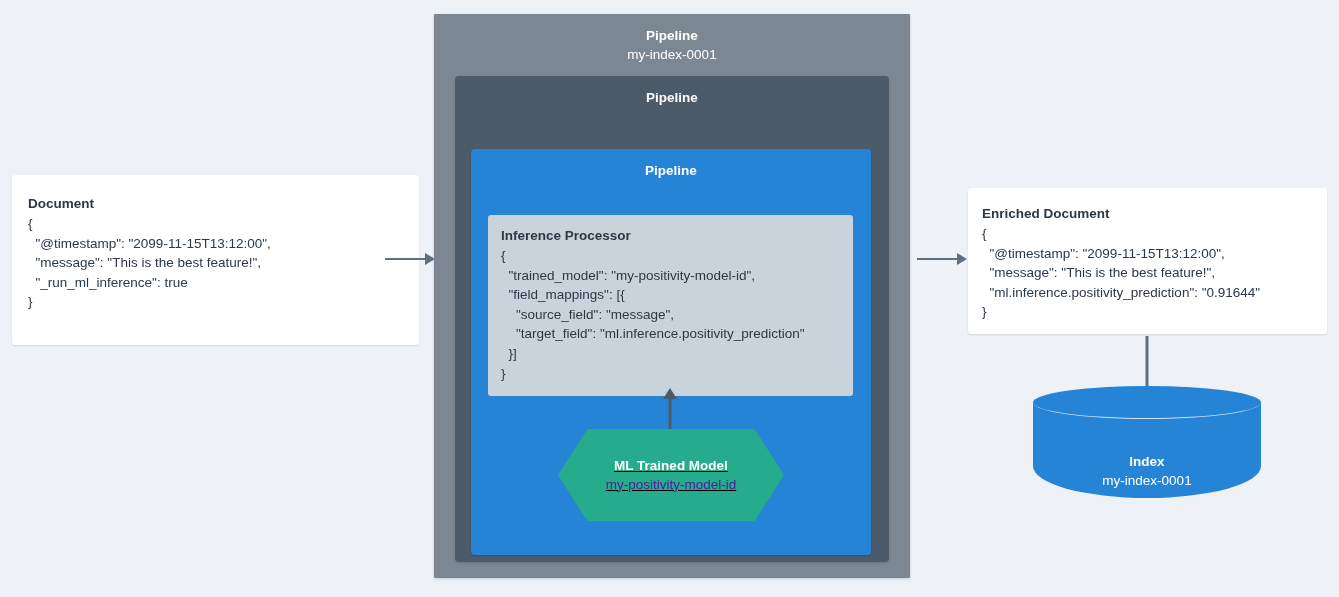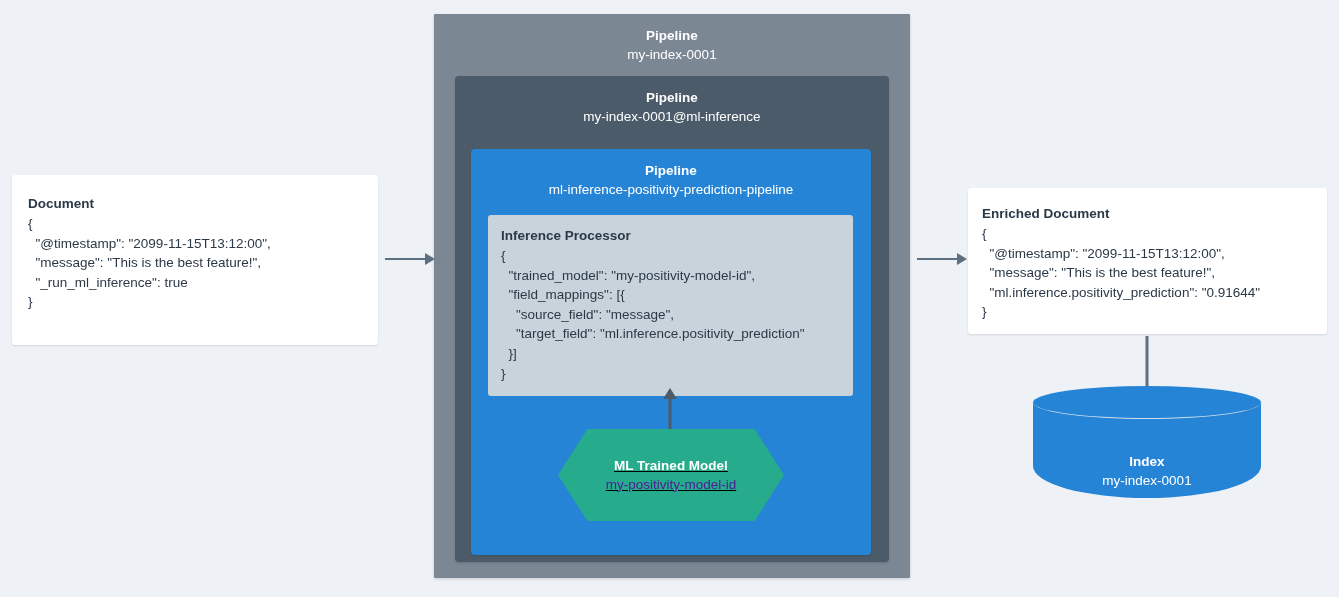--- a/index.html
+++ b/index.html
@@ -39,21 +39,21 @@
     font-size: 13.5px;
     color: #2b3947;
     line-height: 19.6px;
     white-space: pre;
   }
 
   
   #document-card {
     left: 12px;
     top: 175px;
-    width: 366px;
+    width: 407px;
     height: 170px;
     padding: 19px 0 0 16px;
   }
 
   
   #enriched-card {
     left: 968px;
     top: 188px;
     width: 359px;
     height: 146px;
@@ -205,27 +205,25 @@
 
   <div id="pipeline-outer">
     <div class="box-header">
       <div class="bh-title">Pipeline</div>
       <div class="bh-sub">my-index-0001</div>
     </div>
 
     <div id="pipeline-mid">
       <div class="box-header">
         <div class="bh-title">Pipeline</div>
-        <div class="bh-sub">my-index-0001@ml-inference</div>
       </div>
 
       <div id="pipeline-inner">
         <div class="box-header">
           <div class="bh-title">Pipeline</div>
-          <div class="bh-sub">ml-inference-positivity-prediction-pipeline</div>
         </div>
 
         <div id="processor-box">
           <div class="card-title">Inference Processor</div>
           <div class="code-line">{</div>
           <div class="code-line">  "trained_model": "my-positivity-model-id",</div>
           <div class="code-line">  "field_mappings": [{</div>
           <div class="code-line">    "source_field": "message",</div>
           <div class="code-line">    "target_field": "ml.inference.positivity_prediction"</div>
           <div class="code-line">  }]</div>

